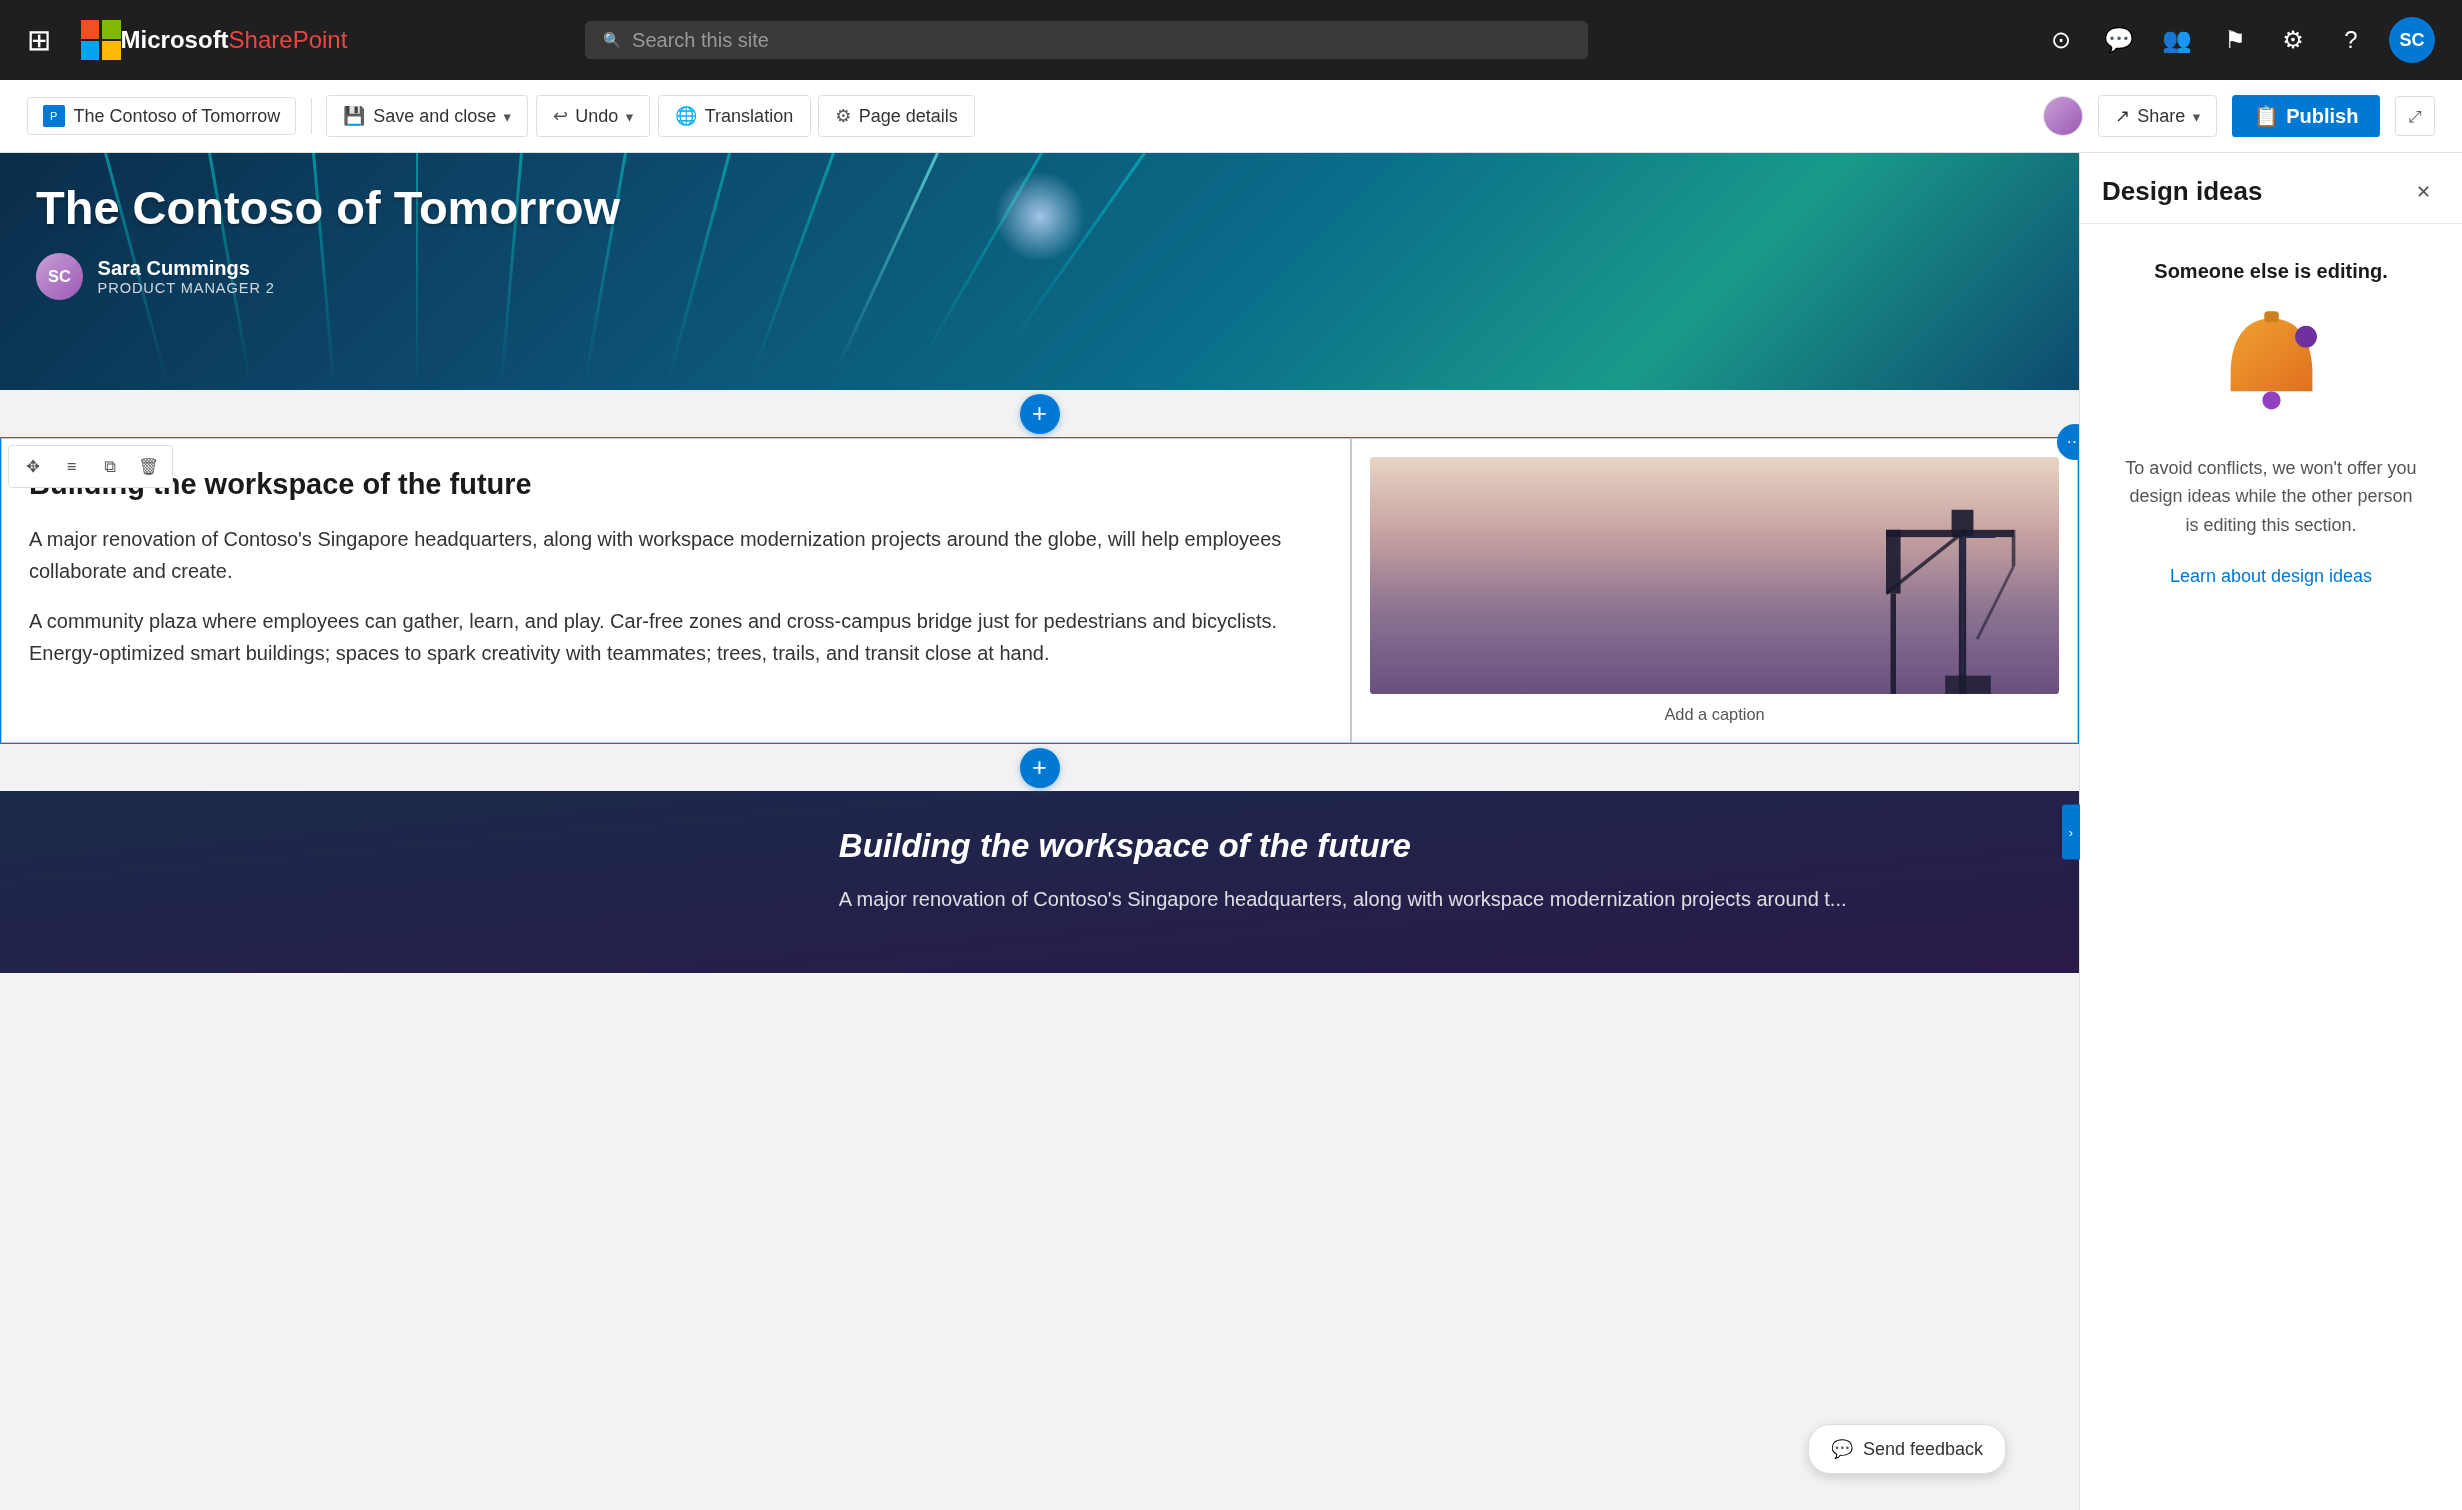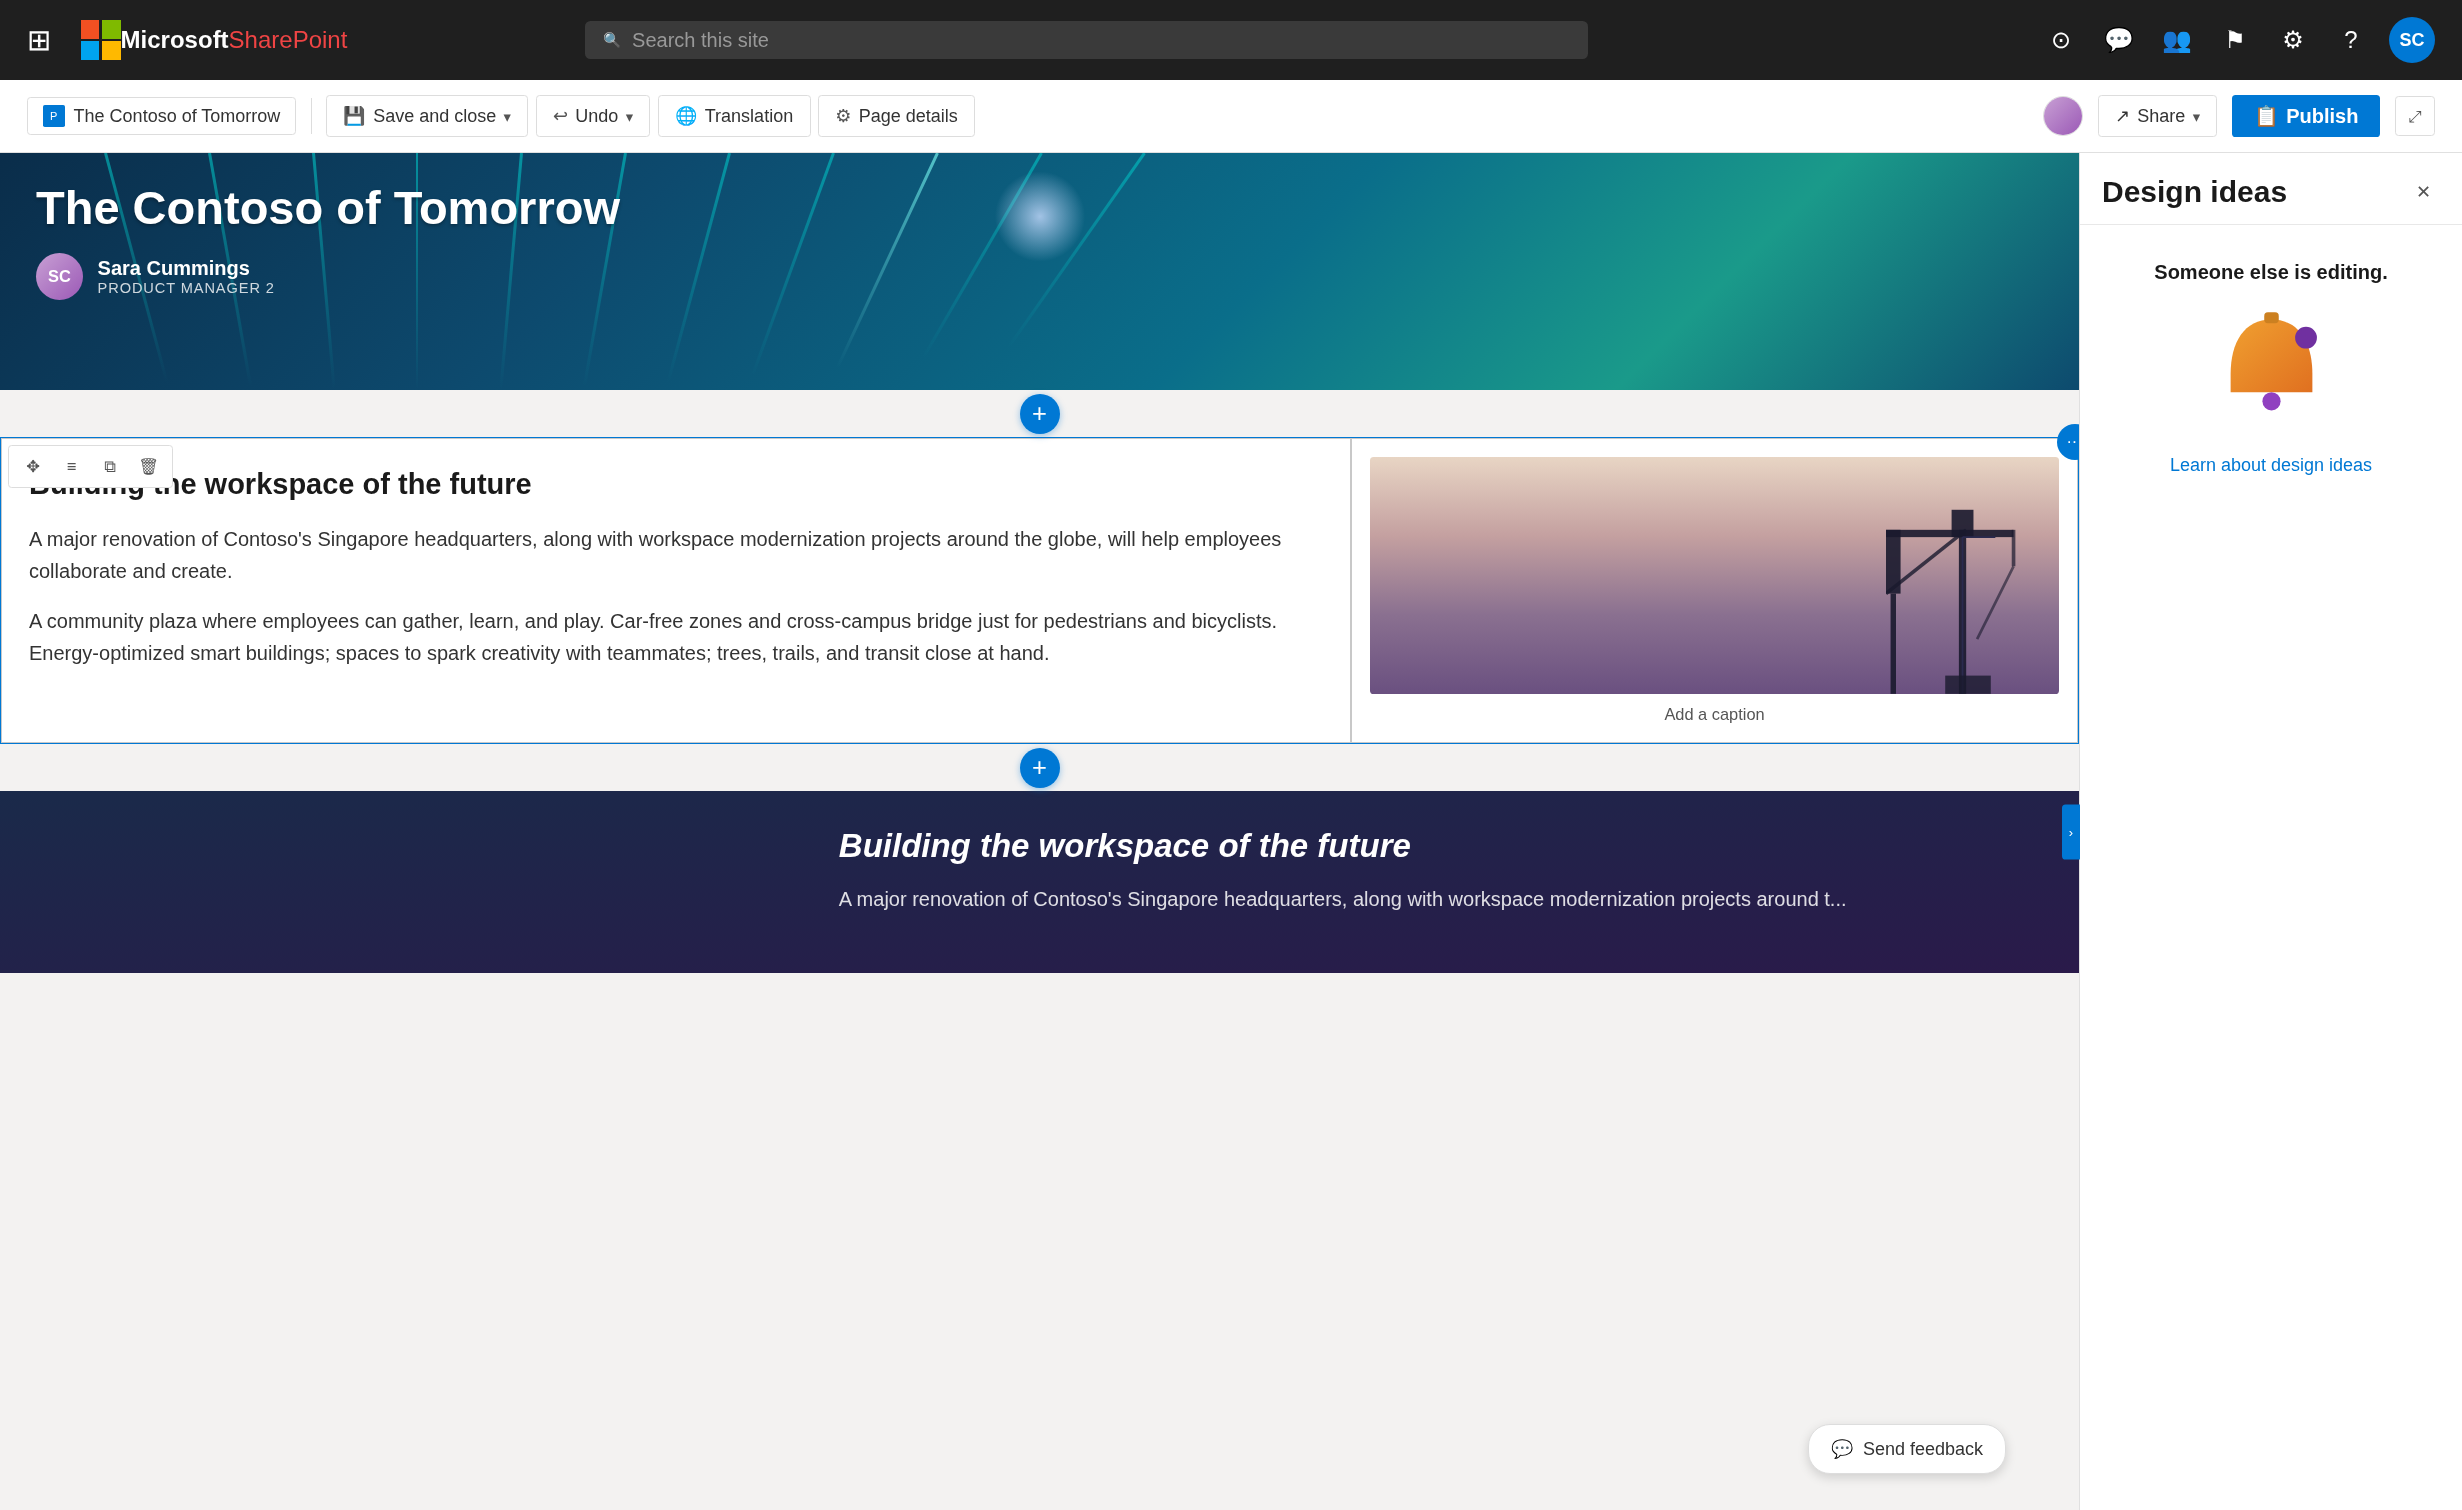--- a/index.html
+++ b/index.html
@@ -470,21 +470,21 @@
       position: relative;
     }
     .design-panel-header {
       padding: 22px 22px 14.6px;
       display: flex;
       align-items: center;
       justify-content: space-between;
       border-bottom: 0.9px solid #e8e8e8;
     }
     .design-panel-title {
-      font-size: 30px;
+      font-size: 26px;
       font-weight: 600;
       color: #1a1a1a;
     }
     .design-panel-close {
       width: 33px;
       height: 33px;
       border-radius: 50%;
       display: flex;
       align-items: center;
       justify-content: center;
@@ -730,20 +730,21 @@
             </linearGradient>
           </defs>
 
           <rect x="52" y="2" width="16" height="12" rx="4" fill="#cc8020"></rect>
 
           <circle cx="60" cy="100" r="10" fill="#9040c0"></circle>
 
           <circle cx="98" cy="30" r="12" fill="#7030a0"></circle>
         </svg>
       </div>
+      <div class="design-desc">To avoid conflicts, we won't offer you design ideas while the other person is editing this section.</div>
       <a class="learn-link" href="#">Learn about design ideas</a>
     </div>
   </div>
 
 </div>
 
 <div class="send-feedback">
   <span>💬</span>
   <span>Send feedback</span>
 </div>

